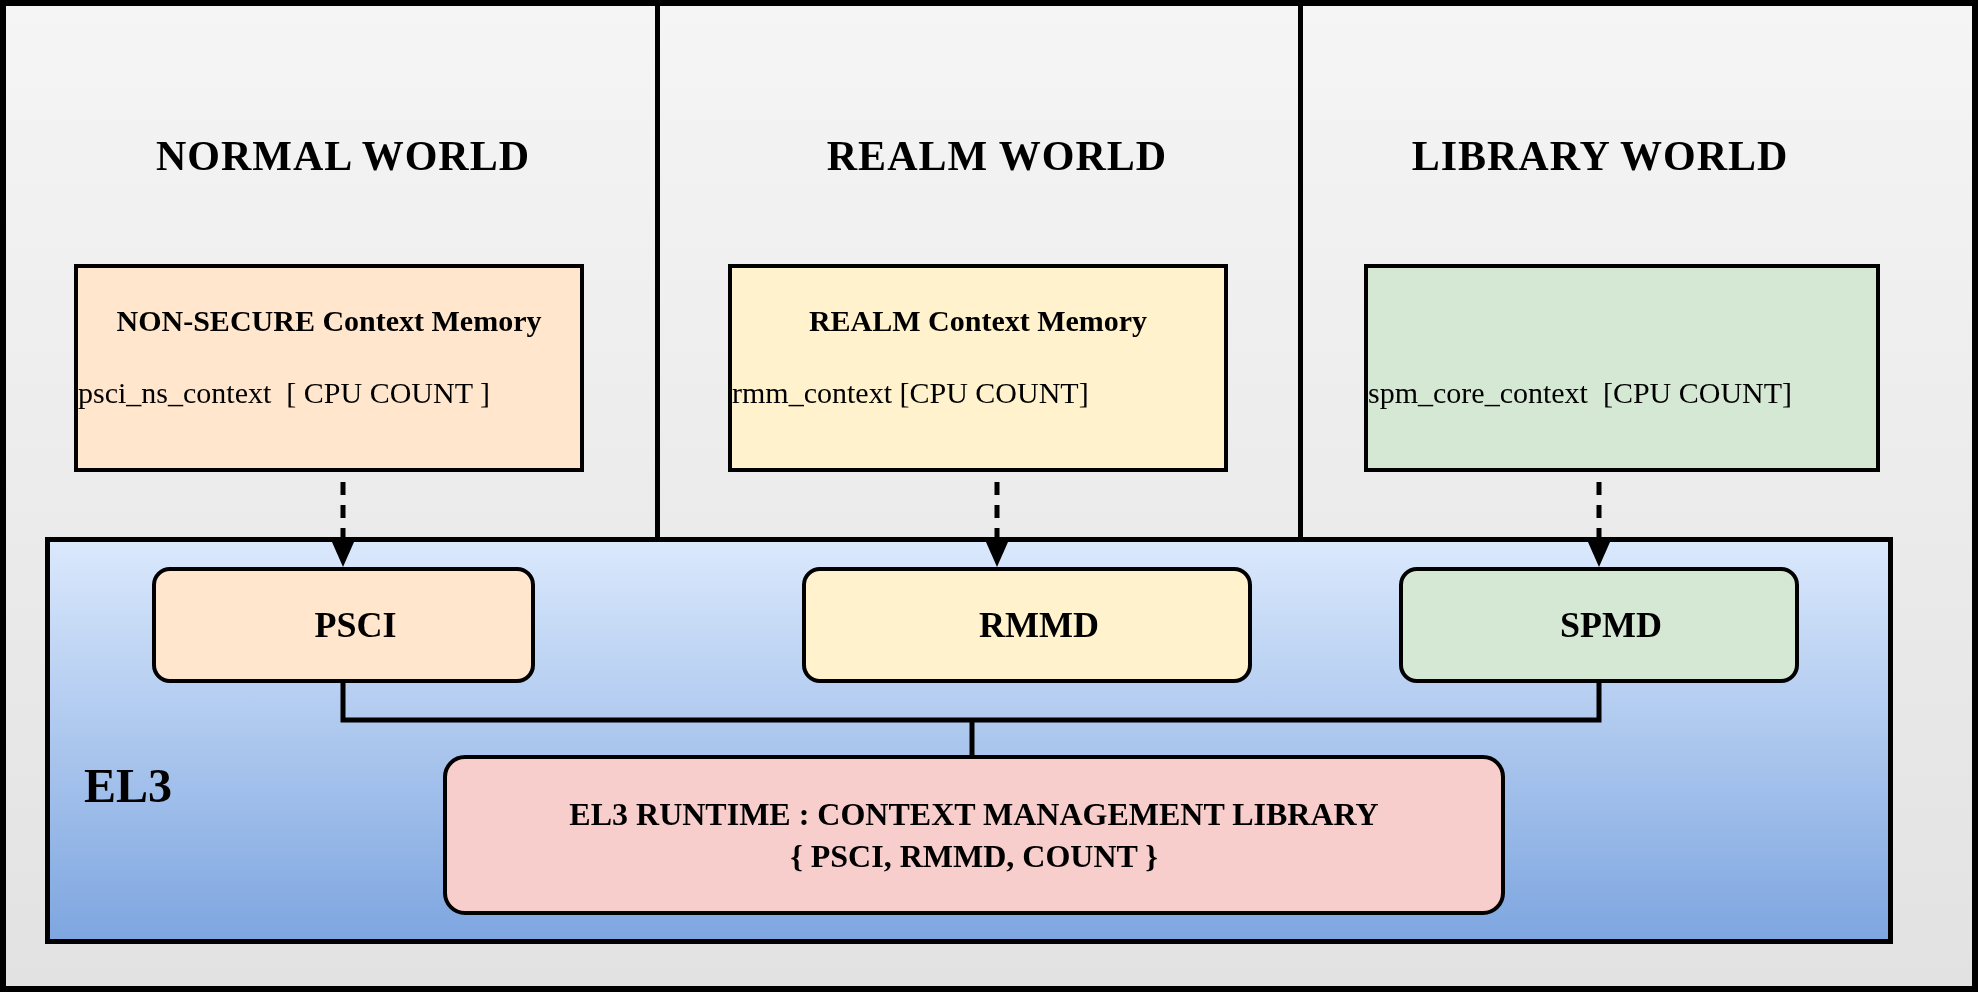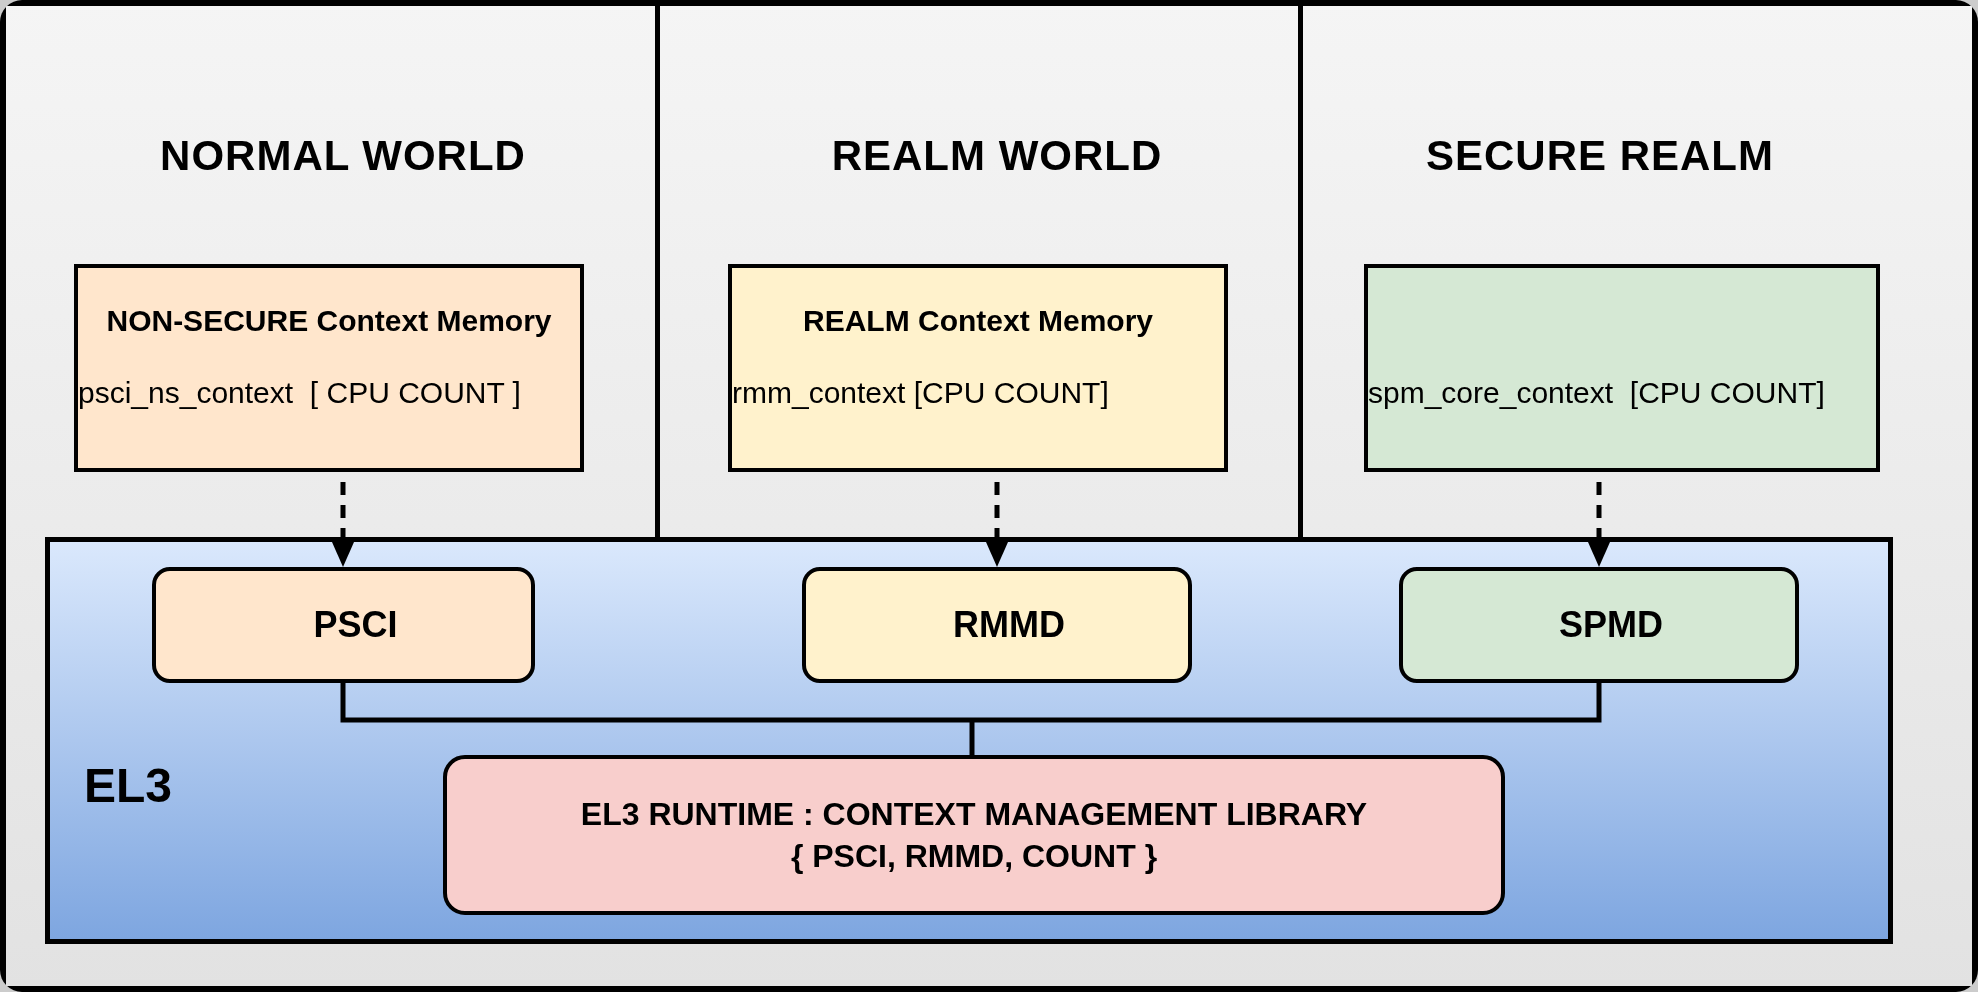--- a/index.html
+++ b/index.html
@@ -1,22 +1,21 @@
 <!DOCTYPE html>
 <html><head>
 <meta charset="utf-8">
 <style>
   html,body{margin:0;padding:0;background:#ccc;}
   .canvas{
     position:relative;
     width:1978px;height:992px;
     overflow:hidden;
-    font-family:Liberation Sans, sans-serif;
+    font-family:Liberation Serif, serif;
     color:#000;
-    border-radius:22px;
   }
   .frame{
     position:absolute;inset:0;
     border:6px solid #000;
     box-sizing:border-box;
     z-index:10;
     pointer-events:none;
   }
   .divider{
     position:absolute;top:0;width:5px;height:538px;
@@ -77,21 +76,21 @@
 </head>
 <body>
 
 <div class="canvas" style="background: linear-gradient(rgb(245, 245, 245) 0%, rgb(226, 226, 226) 100%);">
 
   <div class="divider" style="left:655px;"></div>
   <div class="divider" style="left:1298px;"></div>
 
   <div class="world-title" style="left:22px;">NORMAL WORLD</div>
   <div class="world-title" style="left:676px;">REALM WORLD</div>
-  <div class="world-title" style="left:1279px;">SECURE REALM</div>
+  <div class="world-title" style="left:1279px;">LIBRARY WORLD</div>
 
   <div class="mem-box" style="left: 74px; width: 510px; background-color: rgb(255, 230, 204);">
     <div class="mem-title">NON-SECURE Context Memory</div>
     <div class="mem-code">psci_ns_context  [ CPU COUNT ]</div>
   </div>
   <div class="mem-box" style="left: 728px; width: 500px; background-color: rgb(255, 242, 204);">
     <div class="mem-title">REALM Context Memory</div>
     <div class="mem-code">rmm_context [CPU COUNT]</div>
   </div>
   <div class="mem-box" style="left: 1364px; width: 516px; background-color: rgb(213, 232, 212);">
@@ -118,21 +117,21 @@
       <polygon points="1599,567 1588,542 1610,542" fill="#000"></polygon>
     </g>
 
     <path d="M 343 681 L 343 720 L 1599 720 L 1599 680" fill="none" stroke="#000" stroke-width="5"></path>
     <path d="M 972 720 L 972 757" fill="none" stroke="#000" stroke-width="5"></path>
   </svg>
 
   <div class="comp-box" style="left: 152px; width: 383px; background-color: rgb(255, 230, 204);">
     <span>PSCI</span>
   </div>
-  <div class="comp-box" style="left: 802px; width: 390px; background-color: rgb(255, 242, 204);">
+  <div class="comp-box" style="left: 802px; width: 450px; background-color: rgb(255, 242, 204);">
     <span>RMMD</span>
   </div>
   <div class="comp-box" style="left: 1399px; width: 400px; background-color: rgb(213, 232, 212);">
     <span>SPMD</span>
   </div>
 
   <div class="runtime-box" style="background-color: rgb(248, 206, 204);">
     <div>EL3 RUNTIME : CONTEXT MANAGEMENT LIBRARY</div>
     <div>{ PSCI, RMMD, COUNT }</div>
   </div>

